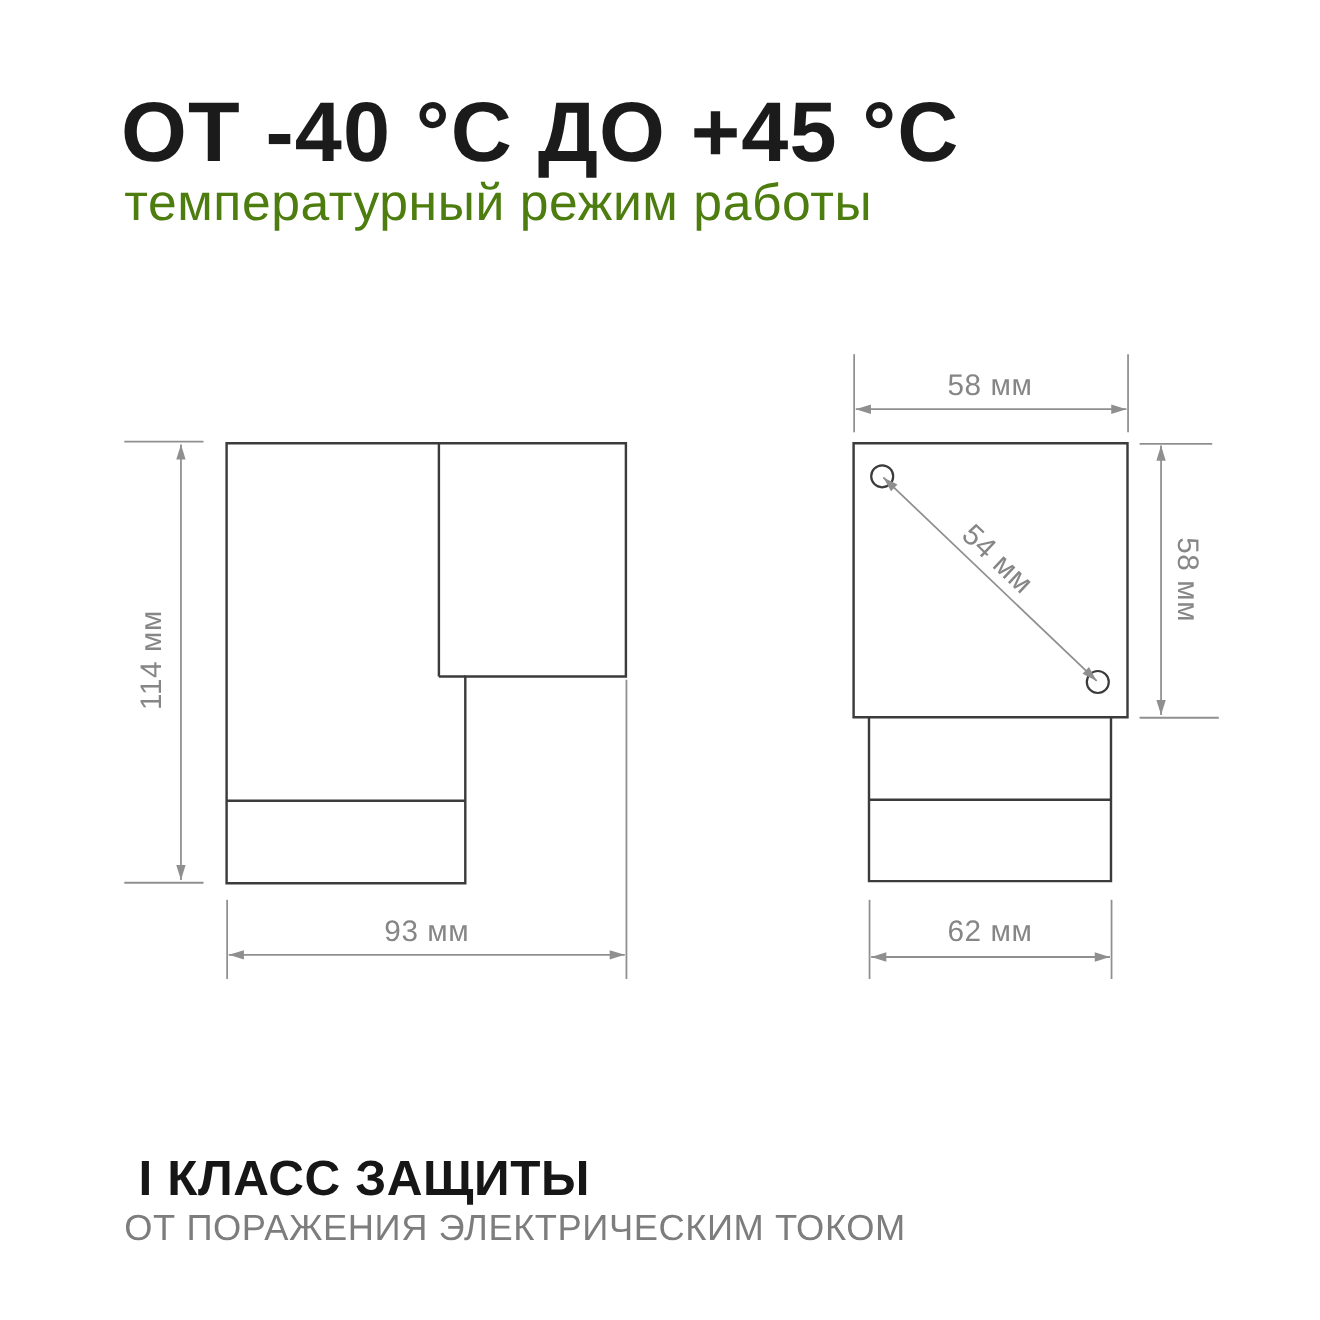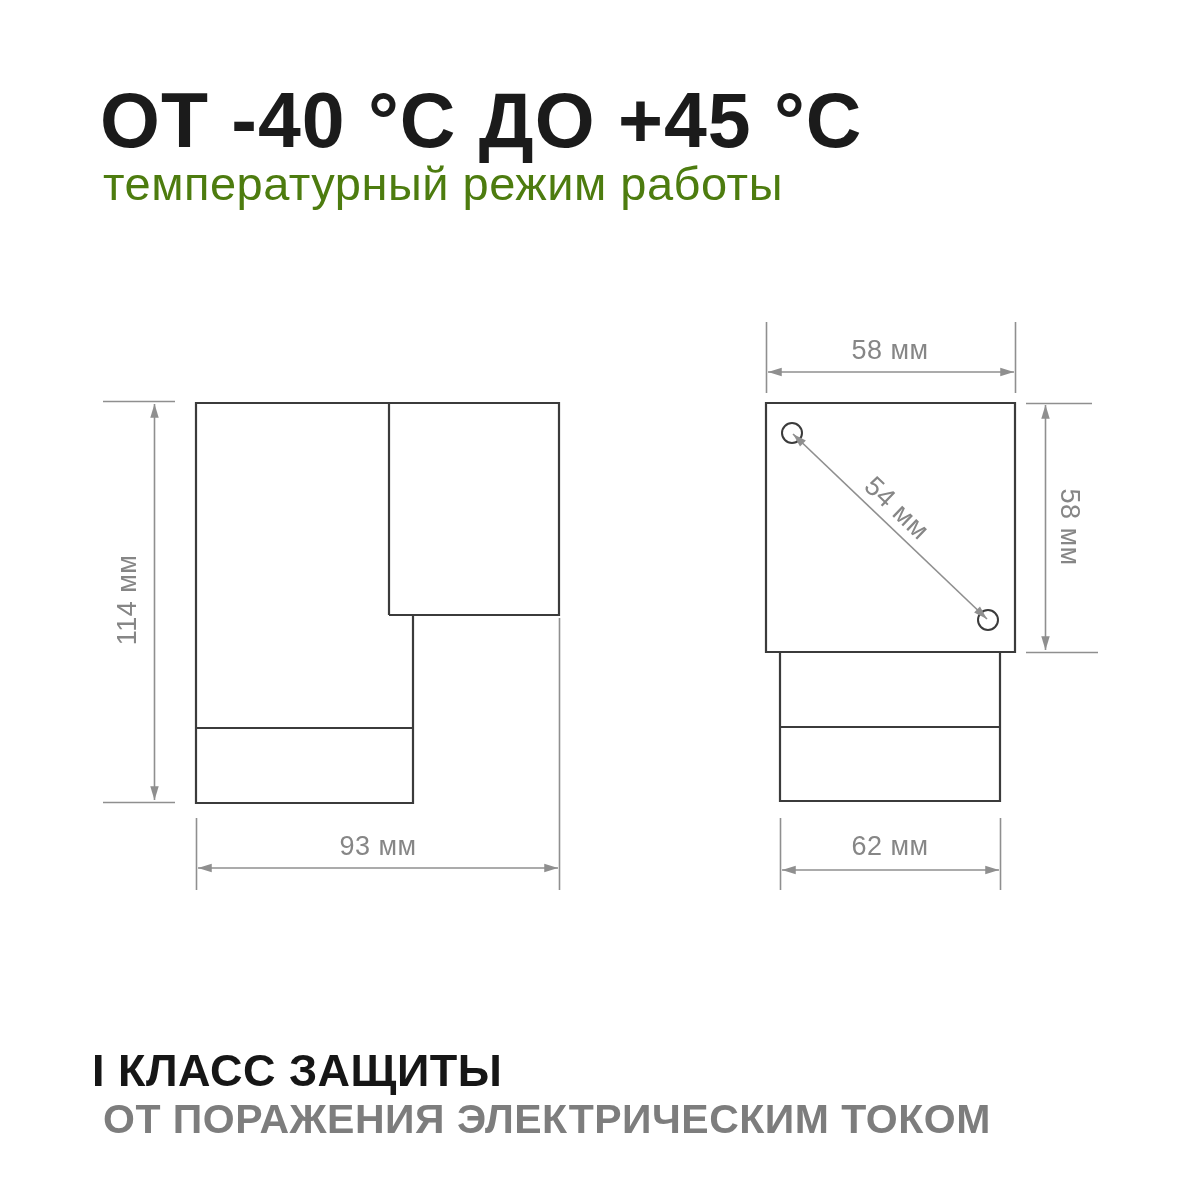--- a/index.html
+++ b/index.html
@@ -3,20 +3,21 @@
 <meta charset="utf-8">
 <style>
   html, body { margin: 0; padding: 0; background: #ffffff; }
   #canvas {
     position: relative;
     width: 1176px;
     height: 1200px;
     background: #ffffff;
     font-family: "Liberation Sans", sans-serif;
     overflow: hidden;
+    margin-left: 10px;
   }
   .abs { position: absolute; }
   .header-title {
     left: 100px; top: 82px;
     font-size: 77px;
     font-weight: 700;
     letter-spacing: 1px;
     color: #1b1b1b;
     white-space: nowrap;
     line-height: 1.0;
@@ -24,32 +25,32 @@
   .header-subtitle {
     left: 103px; top: 160px;
     font-size: 47px;
     font-weight: 400;
     letter-spacing: 0.5px;
     color: #4d7c0f;
     white-space: nowrap;
     line-height: 1.0;
   }
   .footer-title {
-    left: 92px; top: 1048px;
+    left: 116px; top: 1048px;
     font-size: 45px;
     font-weight: 700;
     letter-spacing: 0.5px;
     color: #161616;
     white-space: nowrap;
     line-height: 1.0;
   }
   .footer-subtitle {
     left: 103px; top: 1099px;
-    font-size: 41px;
-    font-weight: 700;
+    font-size: 33px;
+    font-weight: 400;
     letter-spacing: 0.5px;
     color: #7d7d7d;
     white-space: nowrap;
     line-height: 1.0;
   }
   svg { position: absolute; left: 0; top: 0; }
   .outline { stroke: #3b3b3b; stroke-width: 2.2; fill: none; }
   .dim-line { stroke: #8f8f8f; stroke-width: 1.6; fill: none; }
   .dim-text {
     fill: #868686;

